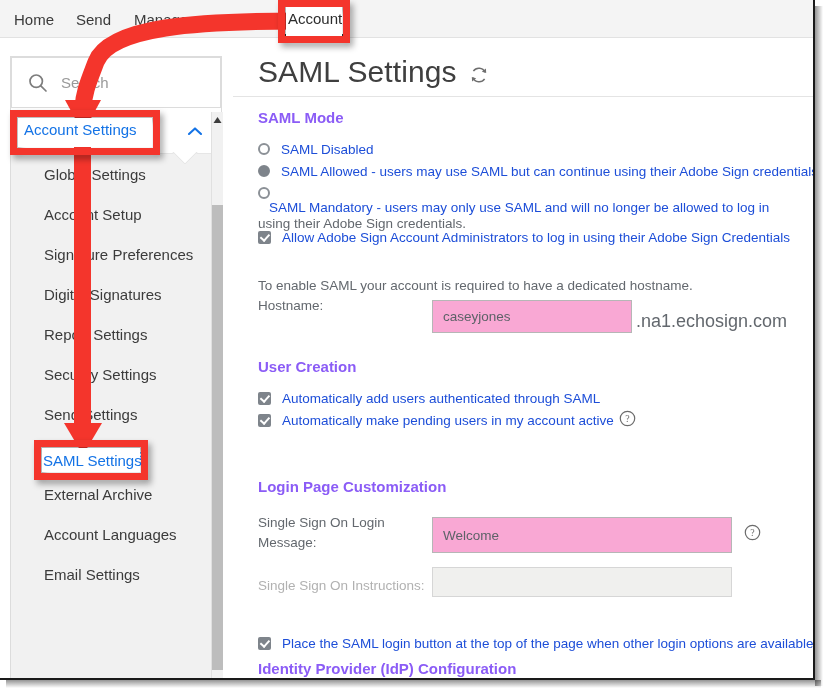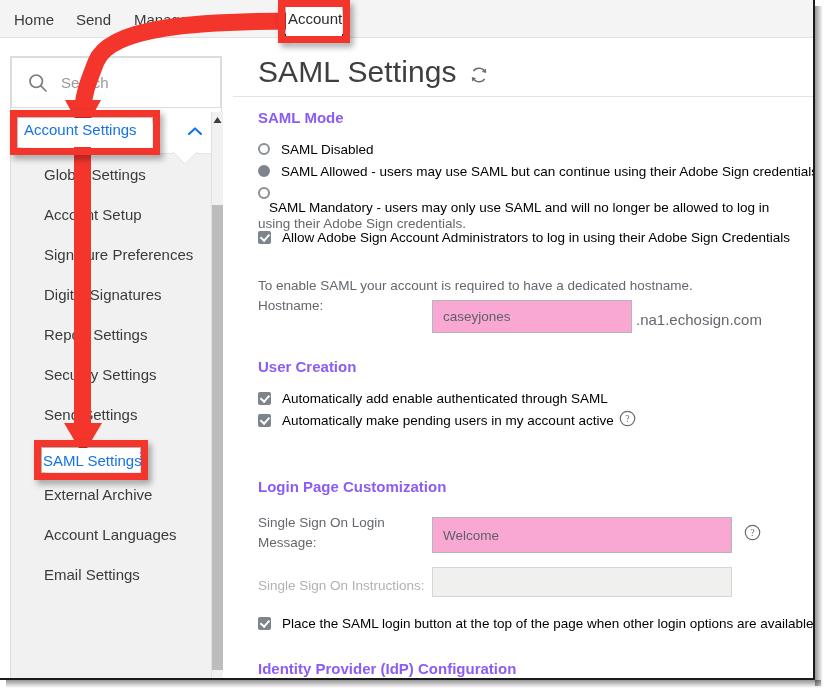--- a/index.html
+++ b/index.html
@@ -122,21 +122,21 @@
     position:absolute;left:0;top:57px;width:580px;height:1px;background:#e4e4e4;
   }
 
   .section-h{
     position:absolute;left:25px;
     font-size:15px;color:#8b5cf6;font-weight:600;white-space:nowrap;
   }
   .opt-row{
     position:absolute;left:25px;
     display:flex;align-items:flex-start;
-    font-size:13.5px;color:#000000;line-height:18px;
+    font-size:13.5px;color:#1d4ed8;line-height:18px;
   }
   .opt-row .lbl{margin-left:11px;white-space:nowrap;}
   .plain-text{
     position:absolute;left:25px;
     font-size:13.5px;color:#63686e;line-height:18px;white-space:nowrap;
   }
 
   .radio{
     width:12px;height:12px;border-radius:50%;
     border:2px solid #8b9096;box-sizing:border-box;
@@ -160,21 +160,21 @@
   }
   .txtinput{
     position:absolute;
     border:1px solid #b6b6b6;background:#f9a8d4;box-sizing:border-box;
     font-family:"Liberation Sans", sans-serif;
     font-size:13.5px;color:#5d6268;
     padding:0 10px;outline:none;
   }
   .txtinput.disabled{background:#f0f0ee;border-color:#d6d6d6;color:#b0b0b0;}
   .suffix{
-    position:absolute;font-size:15px;color:#63686e;white-space:nowrap;
+    position:absolute;font-size:18px;color:#63686e;white-space:nowrap;
   }
   .help-icon{position:absolute;width:17px;height:17px;}
   .muted{color:#b1b1b1;}
 
   
   .anno{position:absolute;pointer-events:none;}
   .box{
     position:absolute;border:7px solid #f4352c;box-sizing:border-box;
     background:transparent;
     filter:drop-shadow(3px 4px 3px rgba(0,0,0,.35));
@@ -281,21 +281,21 @@
 
       <div class="plain-text" style="top:238px;">To enable SAML your account is required to have a dedicated hostname.</div>
       <div class="field-label" style="left:25px;top:258px;">Hostname:</div>
       <input class="txtinput" style="left: 199px; top: 261px; width: 200px; height: 33px;" value="caseyjones">
       <div class="suffix" style="left:403px;top:272px;">.na1.echosign.com</div>
 
       <div class="section-h" style="top:319px;">User Creation</div>
 
       <div class="opt-row" style="top:351px;">
         <span class="checkbox"></span>
-        <span class="lbl">Automatically add enable authenticated through SAML</span>
+        <span class="lbl">Automatically add users authenticated through SAML</span>
       </div>
 
       <div class="opt-row" style="top:373px;">
         <span class="checkbox"></span>
         <span class="lbl">Automatically make pending users in my account active</span>
       </div>
       <span class="help-icon" style="left:386px;top:371px;">
         <svg width="17" height="17" viewBox="0 0 17 17">
           <circle cx="8.5" cy="8.5" r="7.2" fill="none" stroke="#6b6b6b" stroke-width="1.2"></circle>
           <text x="8.5" y="12.3" font-size="10" font-family="Liberation Serif, serif" fill="#6b6b6b" text-anchor="middle">?</text>
@@ -311,21 +311,21 @@
       <span class="help-icon" style="left:511px;top:485px;">
         <svg width="17" height="17" viewBox="0 0 17 17">
           <circle cx="8.5" cy="8.5" r="7.2" fill="none" stroke="#6b6b6b" stroke-width="1.2"></circle>
           <text x="8.5" y="12.3" font-size="10" font-family="Liberation Serif, serif" fill="#6b6b6b" text-anchor="middle">?</text>
         </svg>
       </span>
 
       <div class="field-label muted" style="left:25px;top:538px;">Single Sign On Instructions:</div>
       <input class="txtinput disabled" style="left: 199px; top: 528px; width: 300px; height: 30px;" disabled="" value="">
 
-      <div class="opt-row" style="top:576px;">
+      <div class="opt-row" style="top:596px;">
         <span class="checkbox"></span>
         <span class="lbl">Place the SAML login button at the top of the page when other login options are available</span>
       </div>
 
       <div class="section-h" style="top:621px;">Identity Provider (IdP) Configuration</div>
     </div>
   </div>
 
   <div class="frame-shadow"></div>
   <div class="frame-shadow-b"></div>

